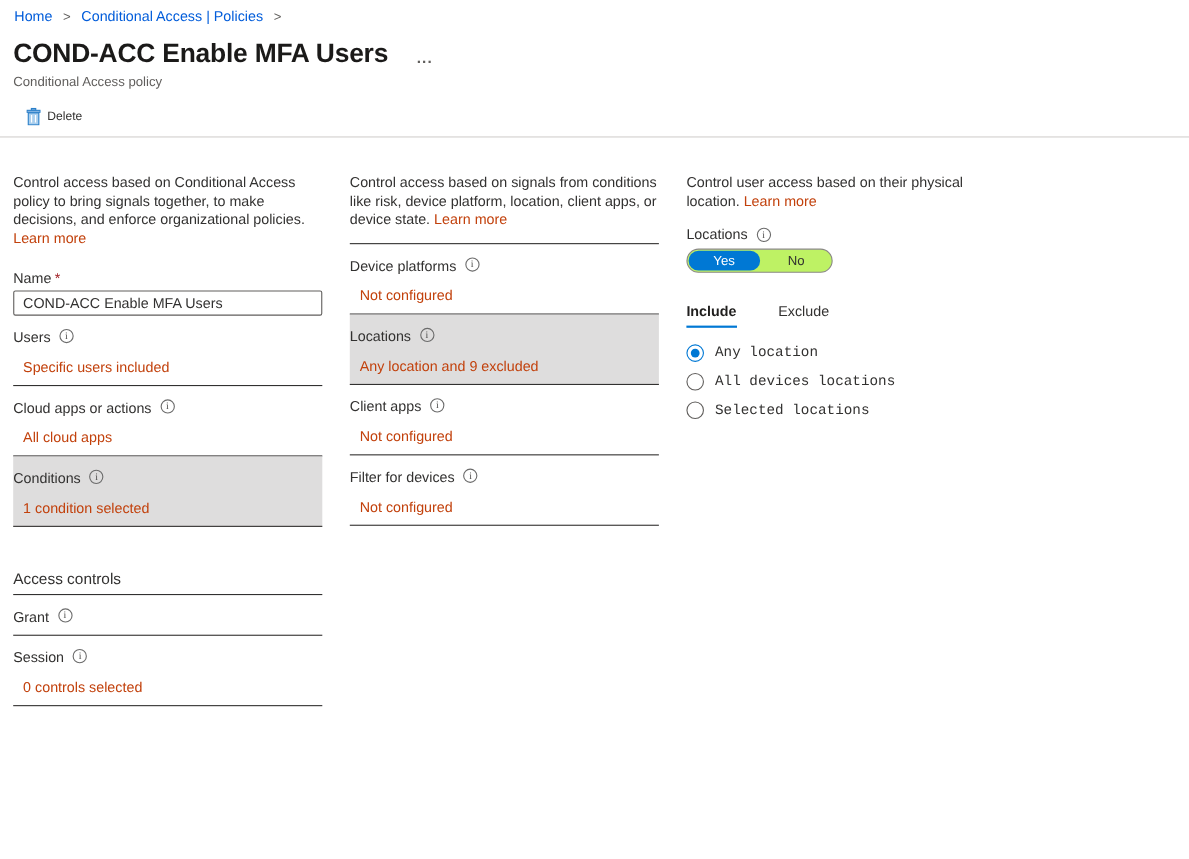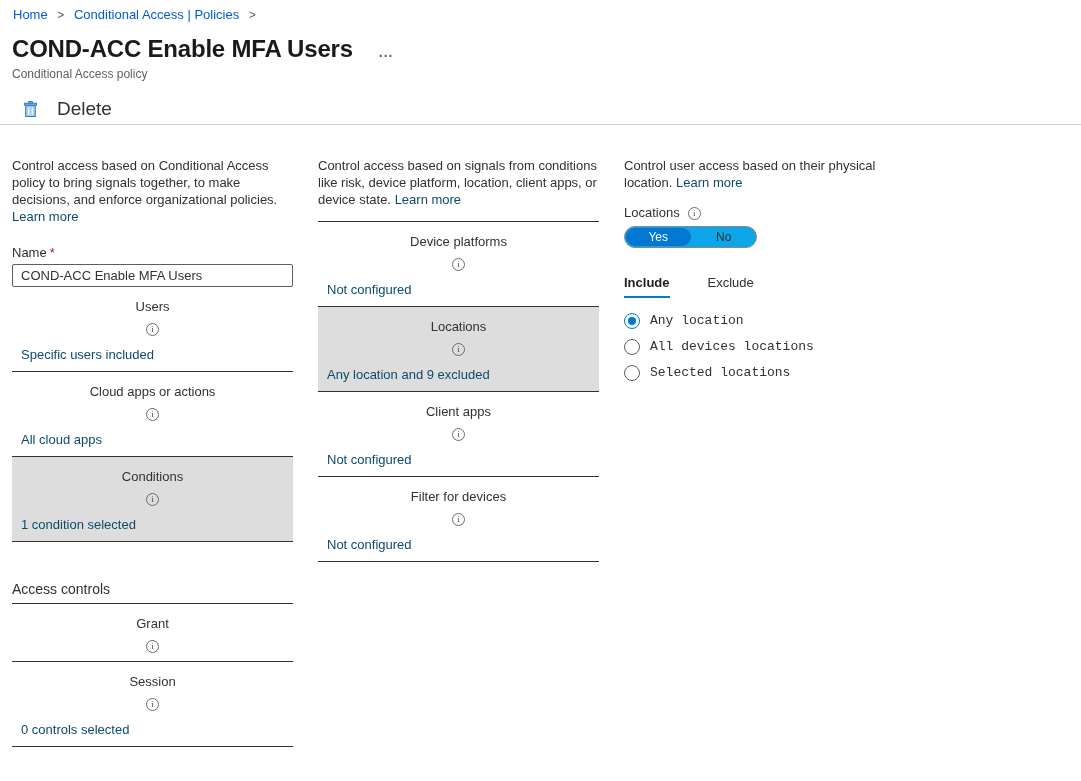--- a/index.html
+++ b/index.html
@@ -49,47 +49,47 @@
     margin: 5px 0 0 12px;
     font-size: 12px;
     line-height: 14px;
     color: #605e5c;
   }
 
   .toolbar { margin: 17px 0 0 24px; height: 19px; }
   .delete-btn {
     display: inline-flex;
     align-items: center;
-    gap: 20px;
+    gap: 6px;
     background: none;
     border: none;
     padding: 0;
     font-family: inherit;
-    font-size: 19px;
+    font-size: 11px;
     color: #323130;
     cursor: pointer;
   }
   .top-divider {
     margin-top: 7px;
     border: none;
     border-top: 1px solid #d2d0ce;
   }
 
   
   .columns {
     display: flex;
     gap: 25px;
     padding: 24px 0 0 12px;
     align-items: flex-start;
   }
   .col { width: 281px; flex: 0 0 281px; }
   .col-3 { width: 280px; flex: 0 0 280px; }
 
   .desc { margin: 0; font-size: 13px; line-height: 17px; color: #323130; }
-  a.link, .item-link a { color: #0c4a6e; text-decoration: none; cursor: pointer; }
+  a.link, .item-link a { color: #c2410c; text-decoration: none; cursor: pointer; }
 
   
   .field-label { margin-top: 20px; font-size: 13px; line-height: 15px; }
   .req { color: #a4262c; margin-left: 3px; }
   .name-input {
     margin-top: 4px;
     width: 100%;
     height: 23px;
     border: 1px solid #605e5c;
     border-radius: 2px;
@@ -110,26 +110,25 @@
     padding-bottom: 6px;
     border-bottom: 1px solid #323130;
   }
   .item {
     border-bottom: 1px solid #323130;
     padding: 12px 0 8px;
   }
   .item.highlighted { background: #dedddd; }
   .item-label {
     display: flex;
-    align-items: center;
+    align-items: flex-start;
     gap: 8px;
     font-size: 13px;
     line-height: 16px;
     color: #323130;
-    flex-direction: column;
   }
   .item-link { margin: 11px 0 0 9px; font-size: 13px; line-height: 16px; }
 
   .info-icon {
     display: inline-block;
     width: 13px; height: 13px;
     border: 1px solid #6b6b6b;
     border-radius: 50%;
     color: #494847;
     font-size: 9px;
@@ -149,21 +148,21 @@
     font-size: 13px; line-height: 16px;
   }
   .toggle {
     margin-top: 5px;
     width: 133px; height: 22px;
     border: 1px solid #8a8886;
     border-radius: 11px;
     display: flex;
     overflow: hidden;
     cursor: pointer;
-    background: #0ea5e9;
+    background: #bef264;
   }
   .toggle-opt {
     flex: 1;
     display: flex; align-items: center; justify-content: center;
     font-size: 12px;
     color: #323130;
   }
   .toggle-opt.on {
     background: #0078d4;
     color: #ffffff;

